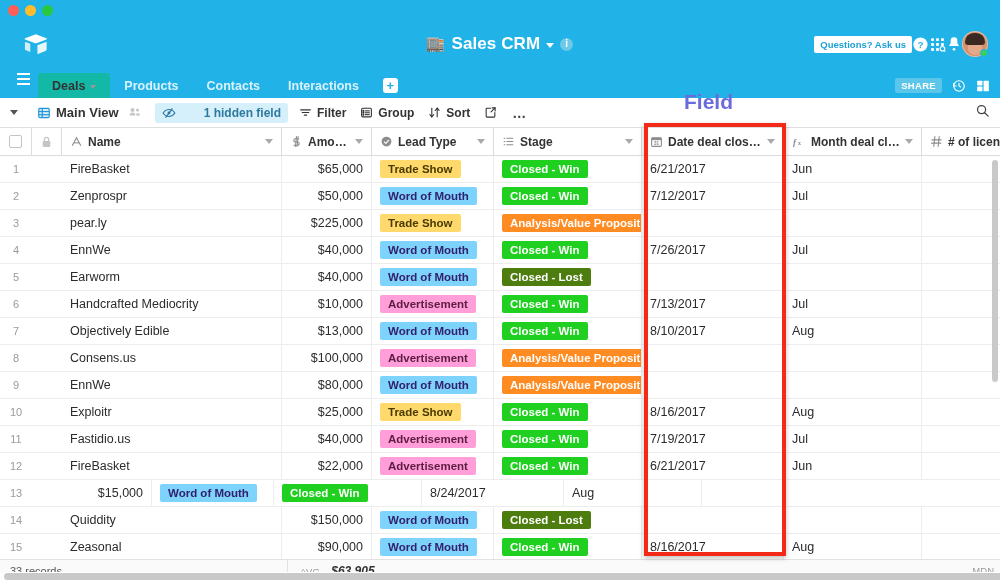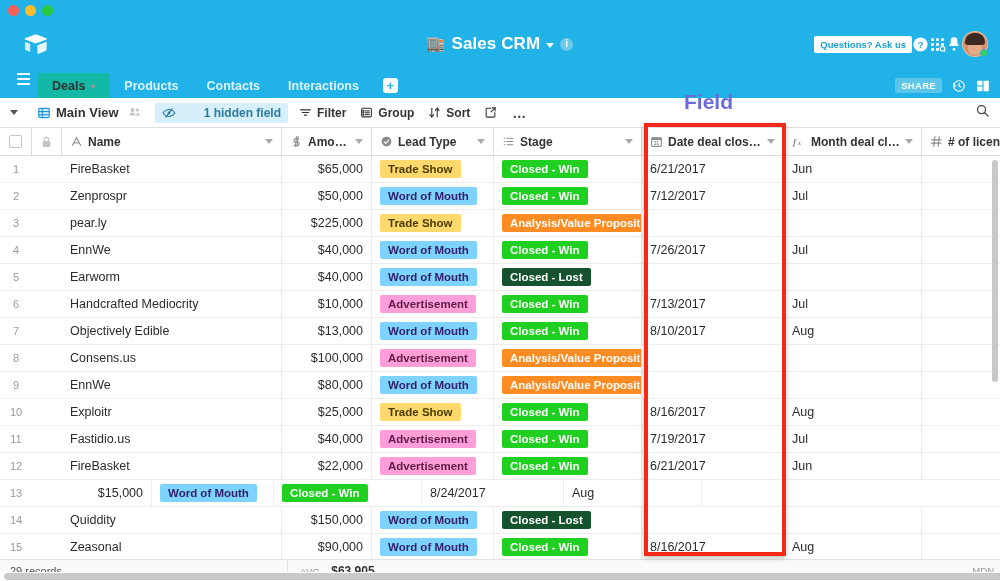--- a/index.html
+++ b/index.html
@@ -199,39 +199,39 @@
   .hdr-label { overflow: hidden; white-space: nowrap; text-overflow: ellipsis; }
 
   .pill {
     display: inline-block; padding: 2px 8px; border-radius: 2px;
     font-size: 11.5px; font-weight: bold; line-height: 14px; white-space: nowrap;
   }
   .pill.trade { background: #ffd96b; color: #4a3b00; }
   .pill.word  { background: #7dd3fc; color: #33206e; }
   .pill.ad    { background: #ff9ed8; color: #5c1c43; }
   .pill.win   { background: #20d020; color: #fff; }
-  .pill.lost  { background: #14532d; color: #fff; }
+  .pill.lost  { background: #4d7c0f; color: #fff; }
   .pill.analysis { background: #ff8b23; color: #fff; }
 
   
   .vscroll {
     position: absolute; right: 2px; top: 32px; width: 6px; height: 222px;
     background: #c9c9c9; border-radius: 3px; z-index: 5;
   }
 
   
   .footer {
     height: 22px; background: #fafafa; border-top: 1px solid #e2e2e2;
     display: flex; align-items: center; font-size: 11px; color: #555;
     position: relative;
   }
   .f-records { width: 288px; padding-left: 10px; border-right: 1px solid #e2e2e2; height: 100%; display: flex; align-items: center;}
   .f-avg { padding-left: 12px; display: flex; align-items: baseline; gap: 11px; }
   .f-avg .lbl { font-size: 9.5px; color: #9a9a9a; letter-spacing: .3px; }
-  .f-avg .val { font-size: 12px; color: #333; font-weight: bold; }
+  .f-avg .val { font-size: 12px; color: #333; font-weight: bold; font-style: italic; }
   .f-right { margin-left: auto; padding-right: 6px; font-size: 9.5px; color: #9a9a9a; }
 
   .hscroll-track {
     position: absolute; left: 0; right: 0; bottom: 0; height: 9px; background: #fff;
   }
   .hscroll-thumb {
     position: absolute; left: 4px; bottom: 1px; width: 1104px; height: 7px;
     background: #c9c9c9; border-radius: 4px;
   }
 </style>
@@ -744,21 +744,21 @@
             <span class="pill win">Closed - Win</span>
           </div>
           <div class="cell c-date">8/16/2017</div>
           <div class="cell c-month">Aug</div>
           <div class="cell c-lic"></div>
         </div>
       </div>
   </div>
 
   <div class="footer">
-    <div class="f-records">29 records</div>
+    <div class="f-records">33 records</div>
     <div class="f-avg">
       <span class="lbl">AVG</span>
       <span class="val">$63,905</span>
     </div>
     <div class="f-right">MDN</div>
     <div class="hscroll-track">
       <div class="hscroll-thumb"></div>
     </div>
   </div>
 

